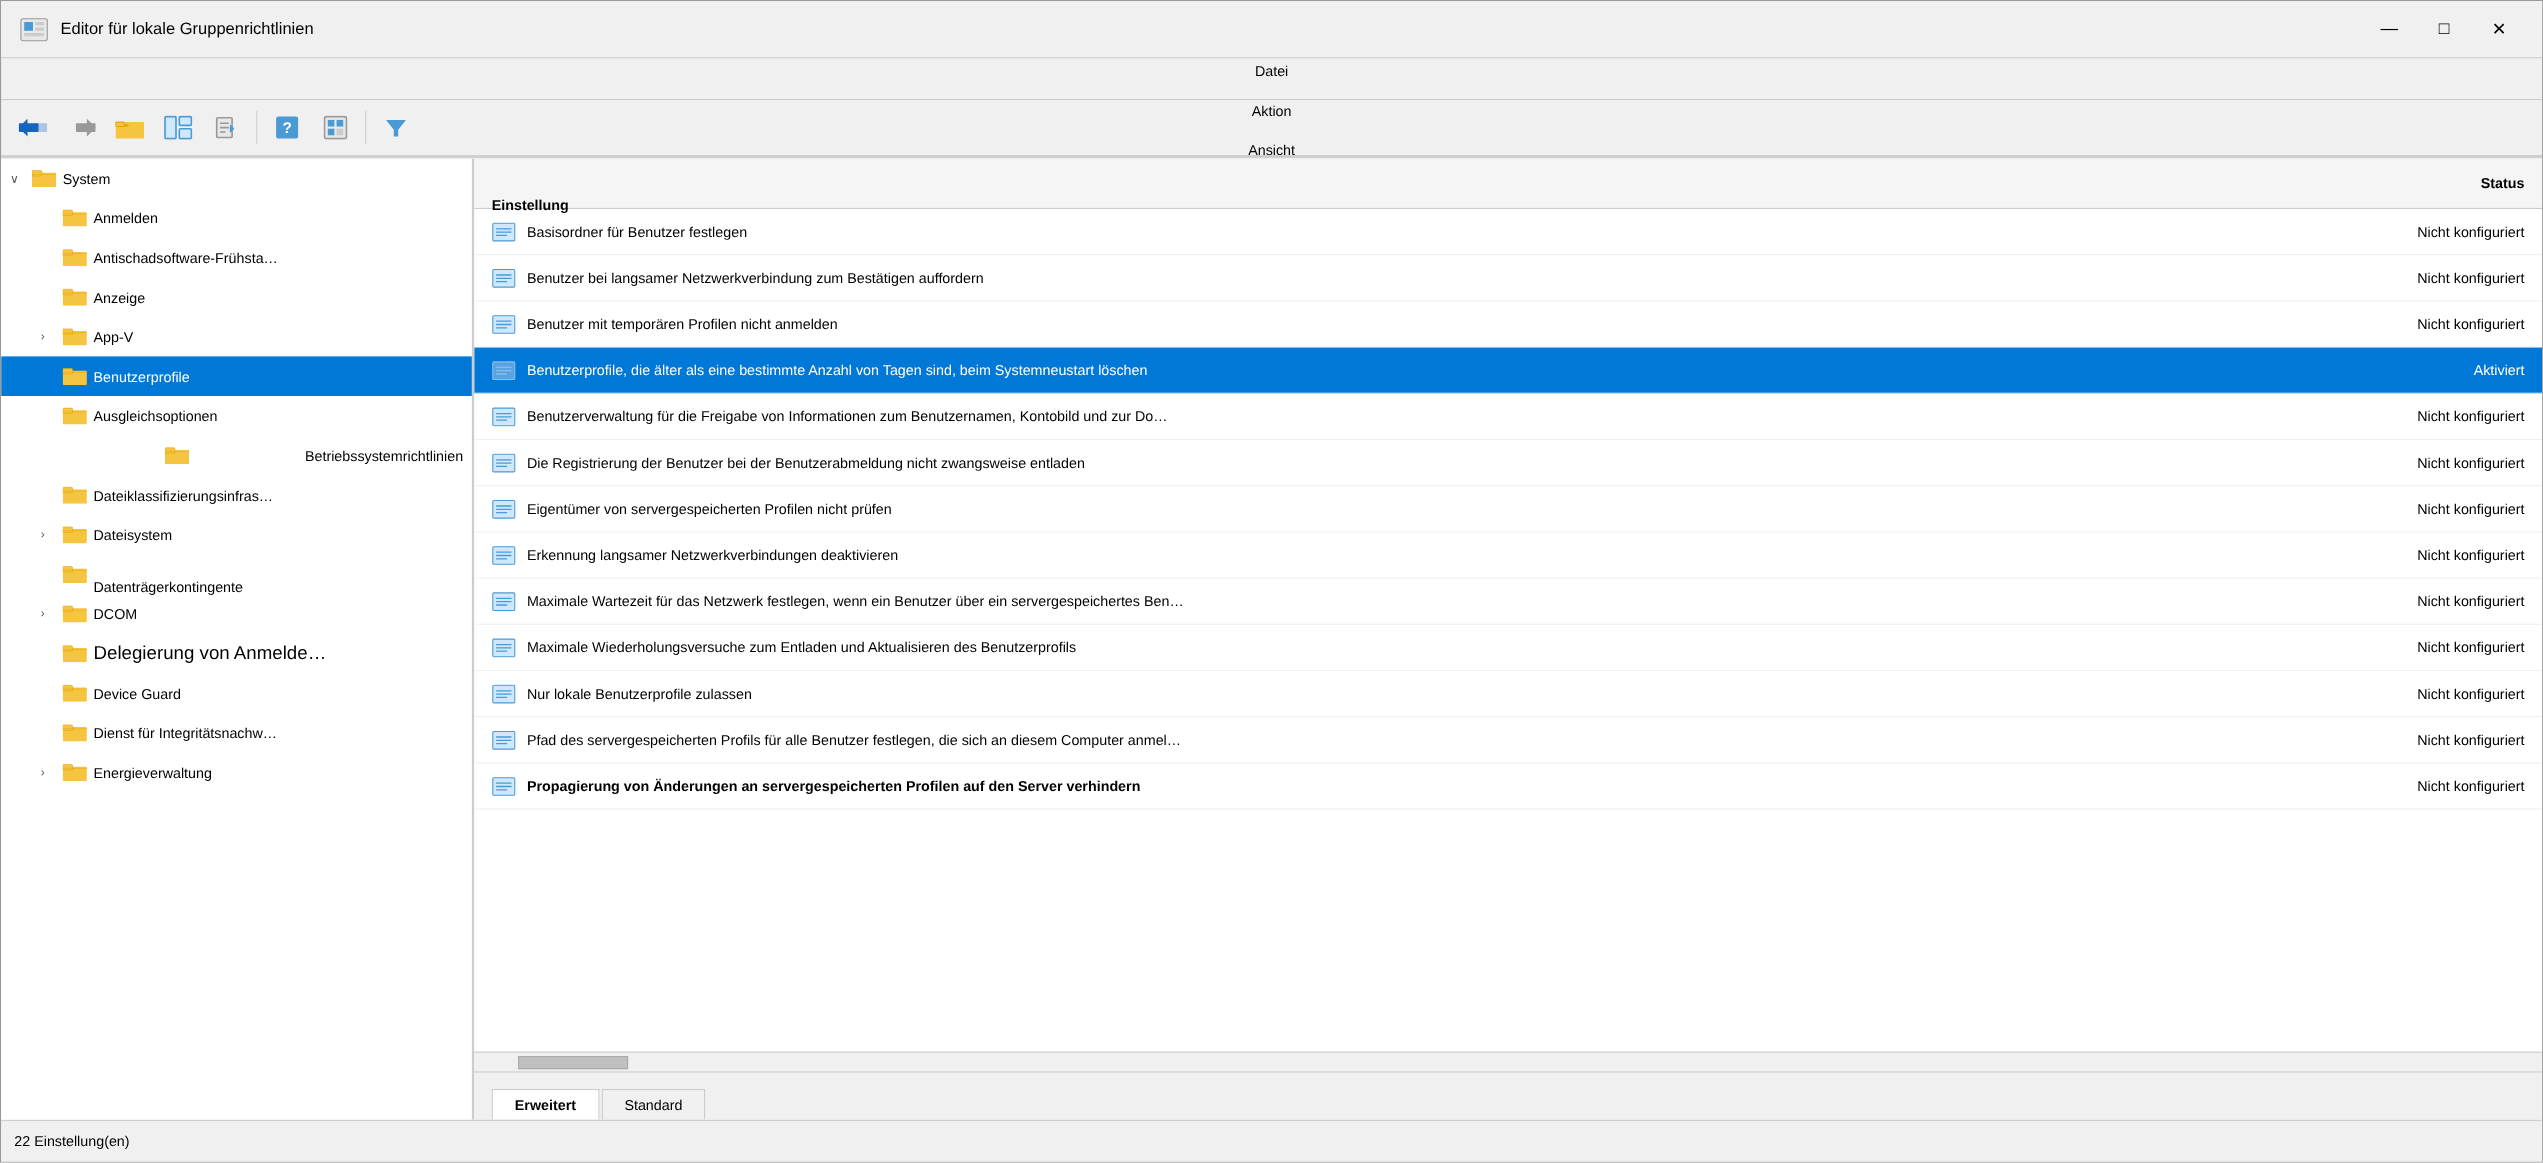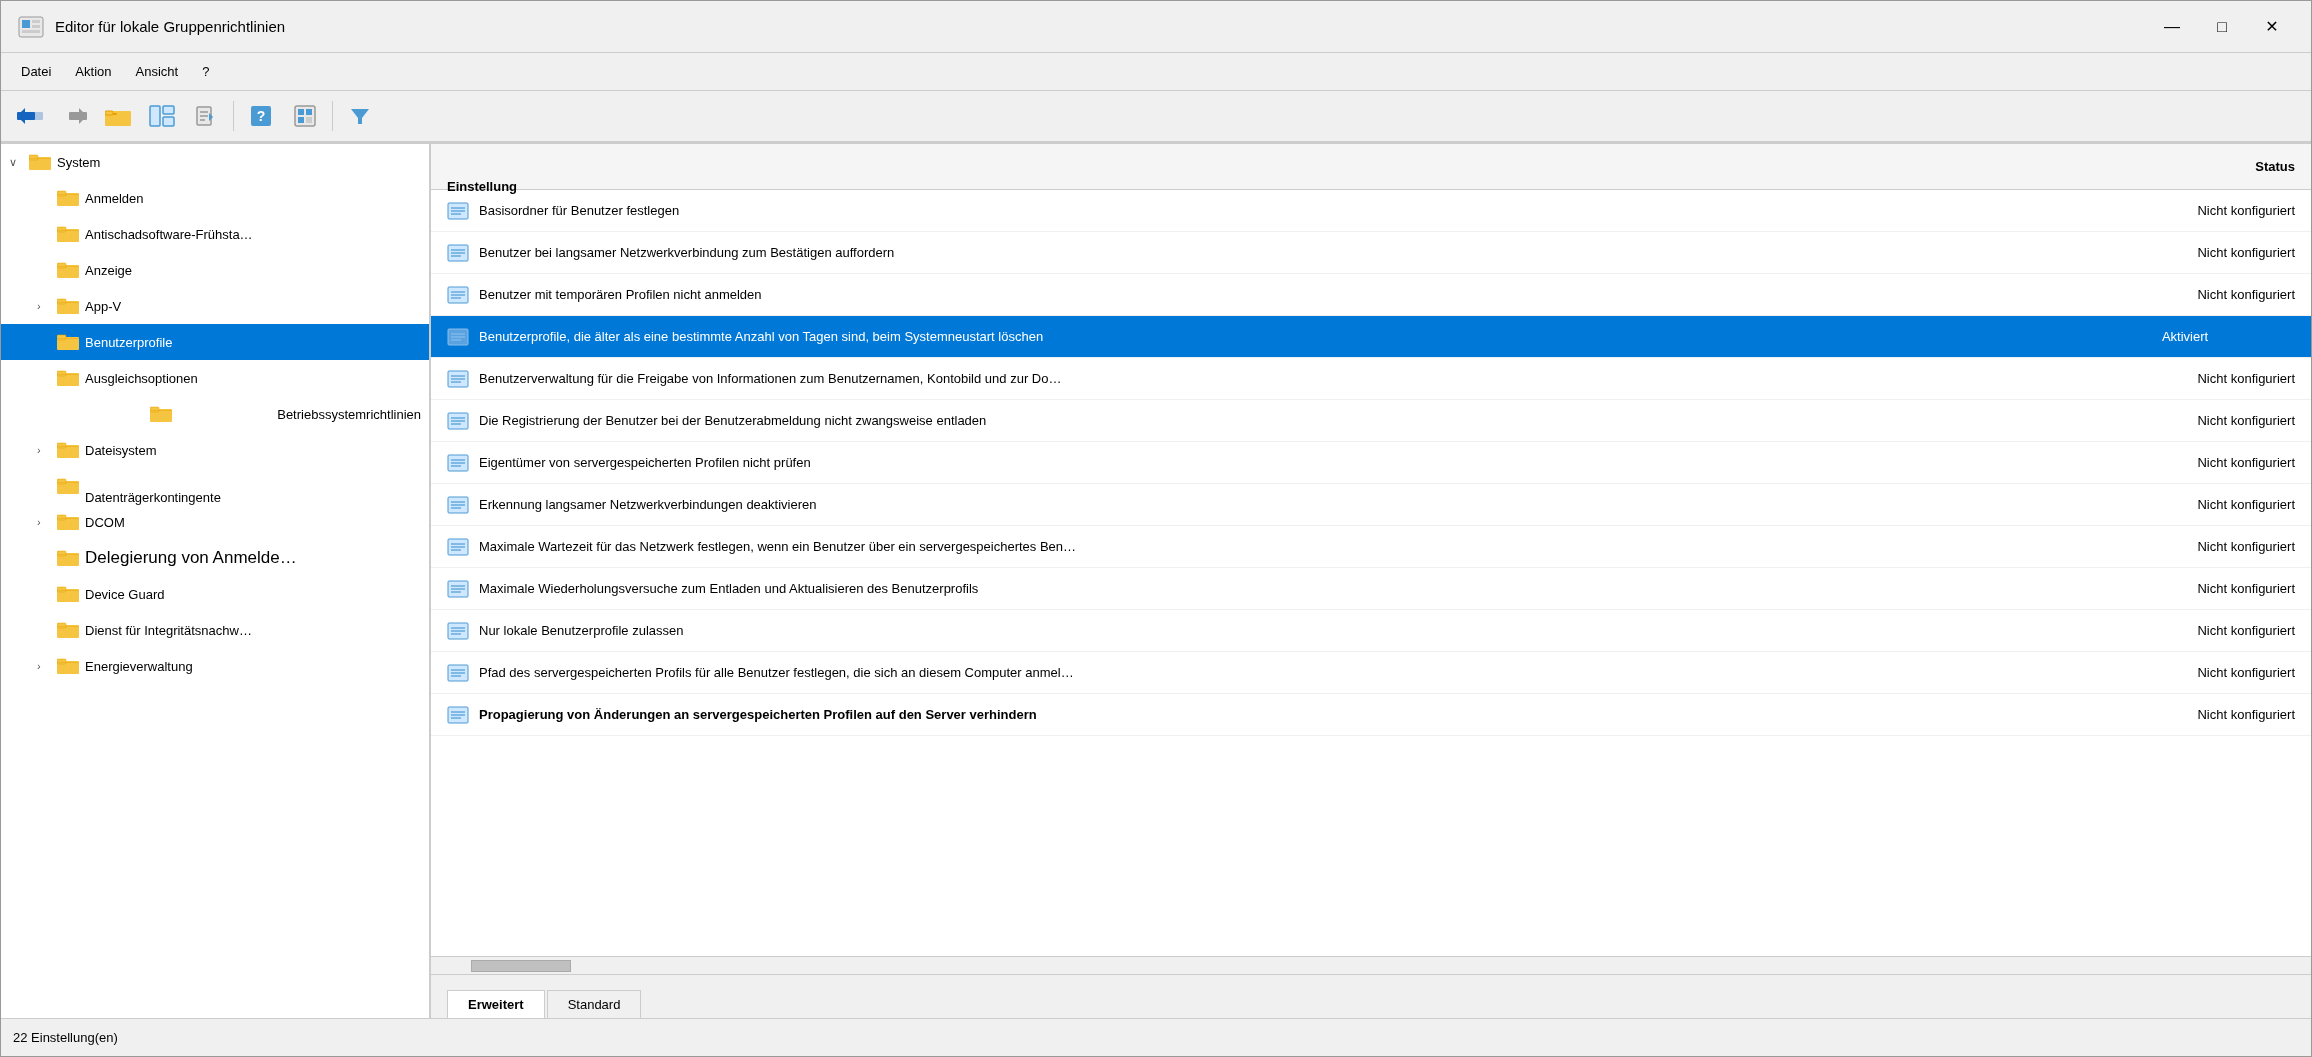--- a/index.html
+++ b/index.html
@@ -53,21 +53,22 @@
       border: none;
       background: transparent;
     }
     .menu-bar {
       height: 38px;
       display: flex;
       align-items: center;
       padding: 0 8px;
       border-bottom: 1px solid #ccc;
       flex-shrink: 0;
-      gap: 0;
+      gap: 13px;
+      flex-direction: column;
     }
     .menu-item {
       padding: 4px 12px;
       cursor: pointer;
       font-size: 13px;
     }
     .toolbar {
       height: 52px;
       display: flex;
       align-items: center;
@@ -363,20 +364,29 @@
           <div class="tree-item" style="padding-left: 30px; justify-content: space-between;">
             <span style="width: 20px; display: inline-block; font-size: 11px; color: rgb(85, 85, 85);"></span>
             <span style="margin-right: 6px;"><svg width="22" height="18" viewBox="0 0 22 18">
     <rect x="0" y="5" width="22" height="13" rx="1" fill="#f5c542"></rect>
     <rect x="0" y="3" width="9" height="5" rx="1" fill="#f5c542" stroke="#e8a000" stroke-width="0.5"></rect>
     <rect x="0" y="6" width="22" height="1" fill="#e8a000" opacity="0.4"></rect>
   </svg></span>
             <span style="font-size: 13px;">Betriebssystemrichtlinien</span>
           </div>
           <div class="tree-item" style="padding-left: 36px;">
+            <span style="width: 20px; display: inline-block; font-size: 11px; color: rgb(85, 85, 85);"></span>
+            <span style="margin-right: 6px;"><svg width="22" height="18" viewBox="0 0 22 18">
+    <rect x="0" y="5" width="22" height="13" rx="1" fill="#f5c542"></rect>
+    <rect x="0" y="3" width="9" height="5" rx="1" fill="#f5c542" stroke="#e8a000" stroke-width="0.5"></rect>
+    <rect x="0" y="6" width="22" height="1" fill="#e8a000" opacity="0.4"></rect>
+  </svg></span>
+            <span style="font-size: 13px;">Dateiklassifizierungsinfras…</span>
+          </div>
+          <div class="tree-item" style="padding-left: 36px;">
             <span style="width: 20px; display: inline-block; font-size: 11px; color: rgb(85, 85, 85);">›</span>
             <span style="margin-right: 6px;"><svg width="22" height="18" viewBox="0 0 22 18">
     <rect x="0" y="5" width="22" height="13" rx="1" fill="#f5c542"></rect>
     <rect x="0" y="3" width="9" height="5" rx="1" fill="#f5c542" stroke="#e8a000" stroke-width="0.5"></rect>
     <rect x="0" y="6" width="22" height="1" fill="#e8a000" opacity="0.4"></rect>
   </svg></span>
             <span style="font-size: 13px;">Dateisystem</span>
           </div>
           <div class="tree-item" style="padding-left: 36px;">
             <span style="width: 20px; display: inline-block; font-size: 11px; color: rgb(85, 85, 85);"></span>
@@ -483,21 +493,21 @@
             <div class="list-row selected">
               <span style="margin-right: 8px; width: 24px; display: inline-flex; flex-shrink: 0;">
                 <svg width="22" height="18" viewBox="0 0 22 18">
     <rect x="1" y="1" width="20" height="16" rx="1" fill="#5ba3e0" stroke="#89bdec" stroke-width="1"></rect>
     <line x1="4" y1="6" x2="18" y2="6" stroke="#89bdec" stroke-width="1.2"></line>
     <line x1="4" y1="9" x2="18" y2="9" stroke="#89bdec" stroke-width="1.2"></line>
     <line x1="4" y1="12" x2="14" y2="12" stroke="#89bdec" stroke-width="1.2"></line>
   </svg>
               </span>
               <span style="flex: 1 1 0%; white-space: nowrap; overflow: hidden; text-overflow: ellipsis;">Benutzerprofile, die älter als eine bestimmte Anzahl von Tagen sind, beim Systemneustart löschen</span>
-              <span style="width: 220px; text-align: center; flex-shrink: 0;">Aktiviert</span>
+              <span style="width: 220px; text-align: right; flex-shrink: 0;">Aktiviert</span>
             </div>
             <div class="list-row">
               <span style="margin-right: 8px; width: 24px; display: inline-flex; flex-shrink: 0;">
                 <svg width="22" height="18" viewBox="0 0 22 18">
     <rect x="1" y="1" width="20" height="16" rx="1" fill="#d0e8ff" stroke="#4a9ad4" stroke-width="1"></rect>
     <line x1="4" y1="6" x2="18" y2="6" stroke="#4a9ad4" stroke-width="1.2"></line>
     <line x1="4" y1="9" x2="18" y2="9" stroke="#4a9ad4" stroke-width="1.2"></line>
     <line x1="4" y1="12" x2="14" y2="12" stroke="#4a9ad4" stroke-width="1.2"></line>
   </svg>
               </span>

